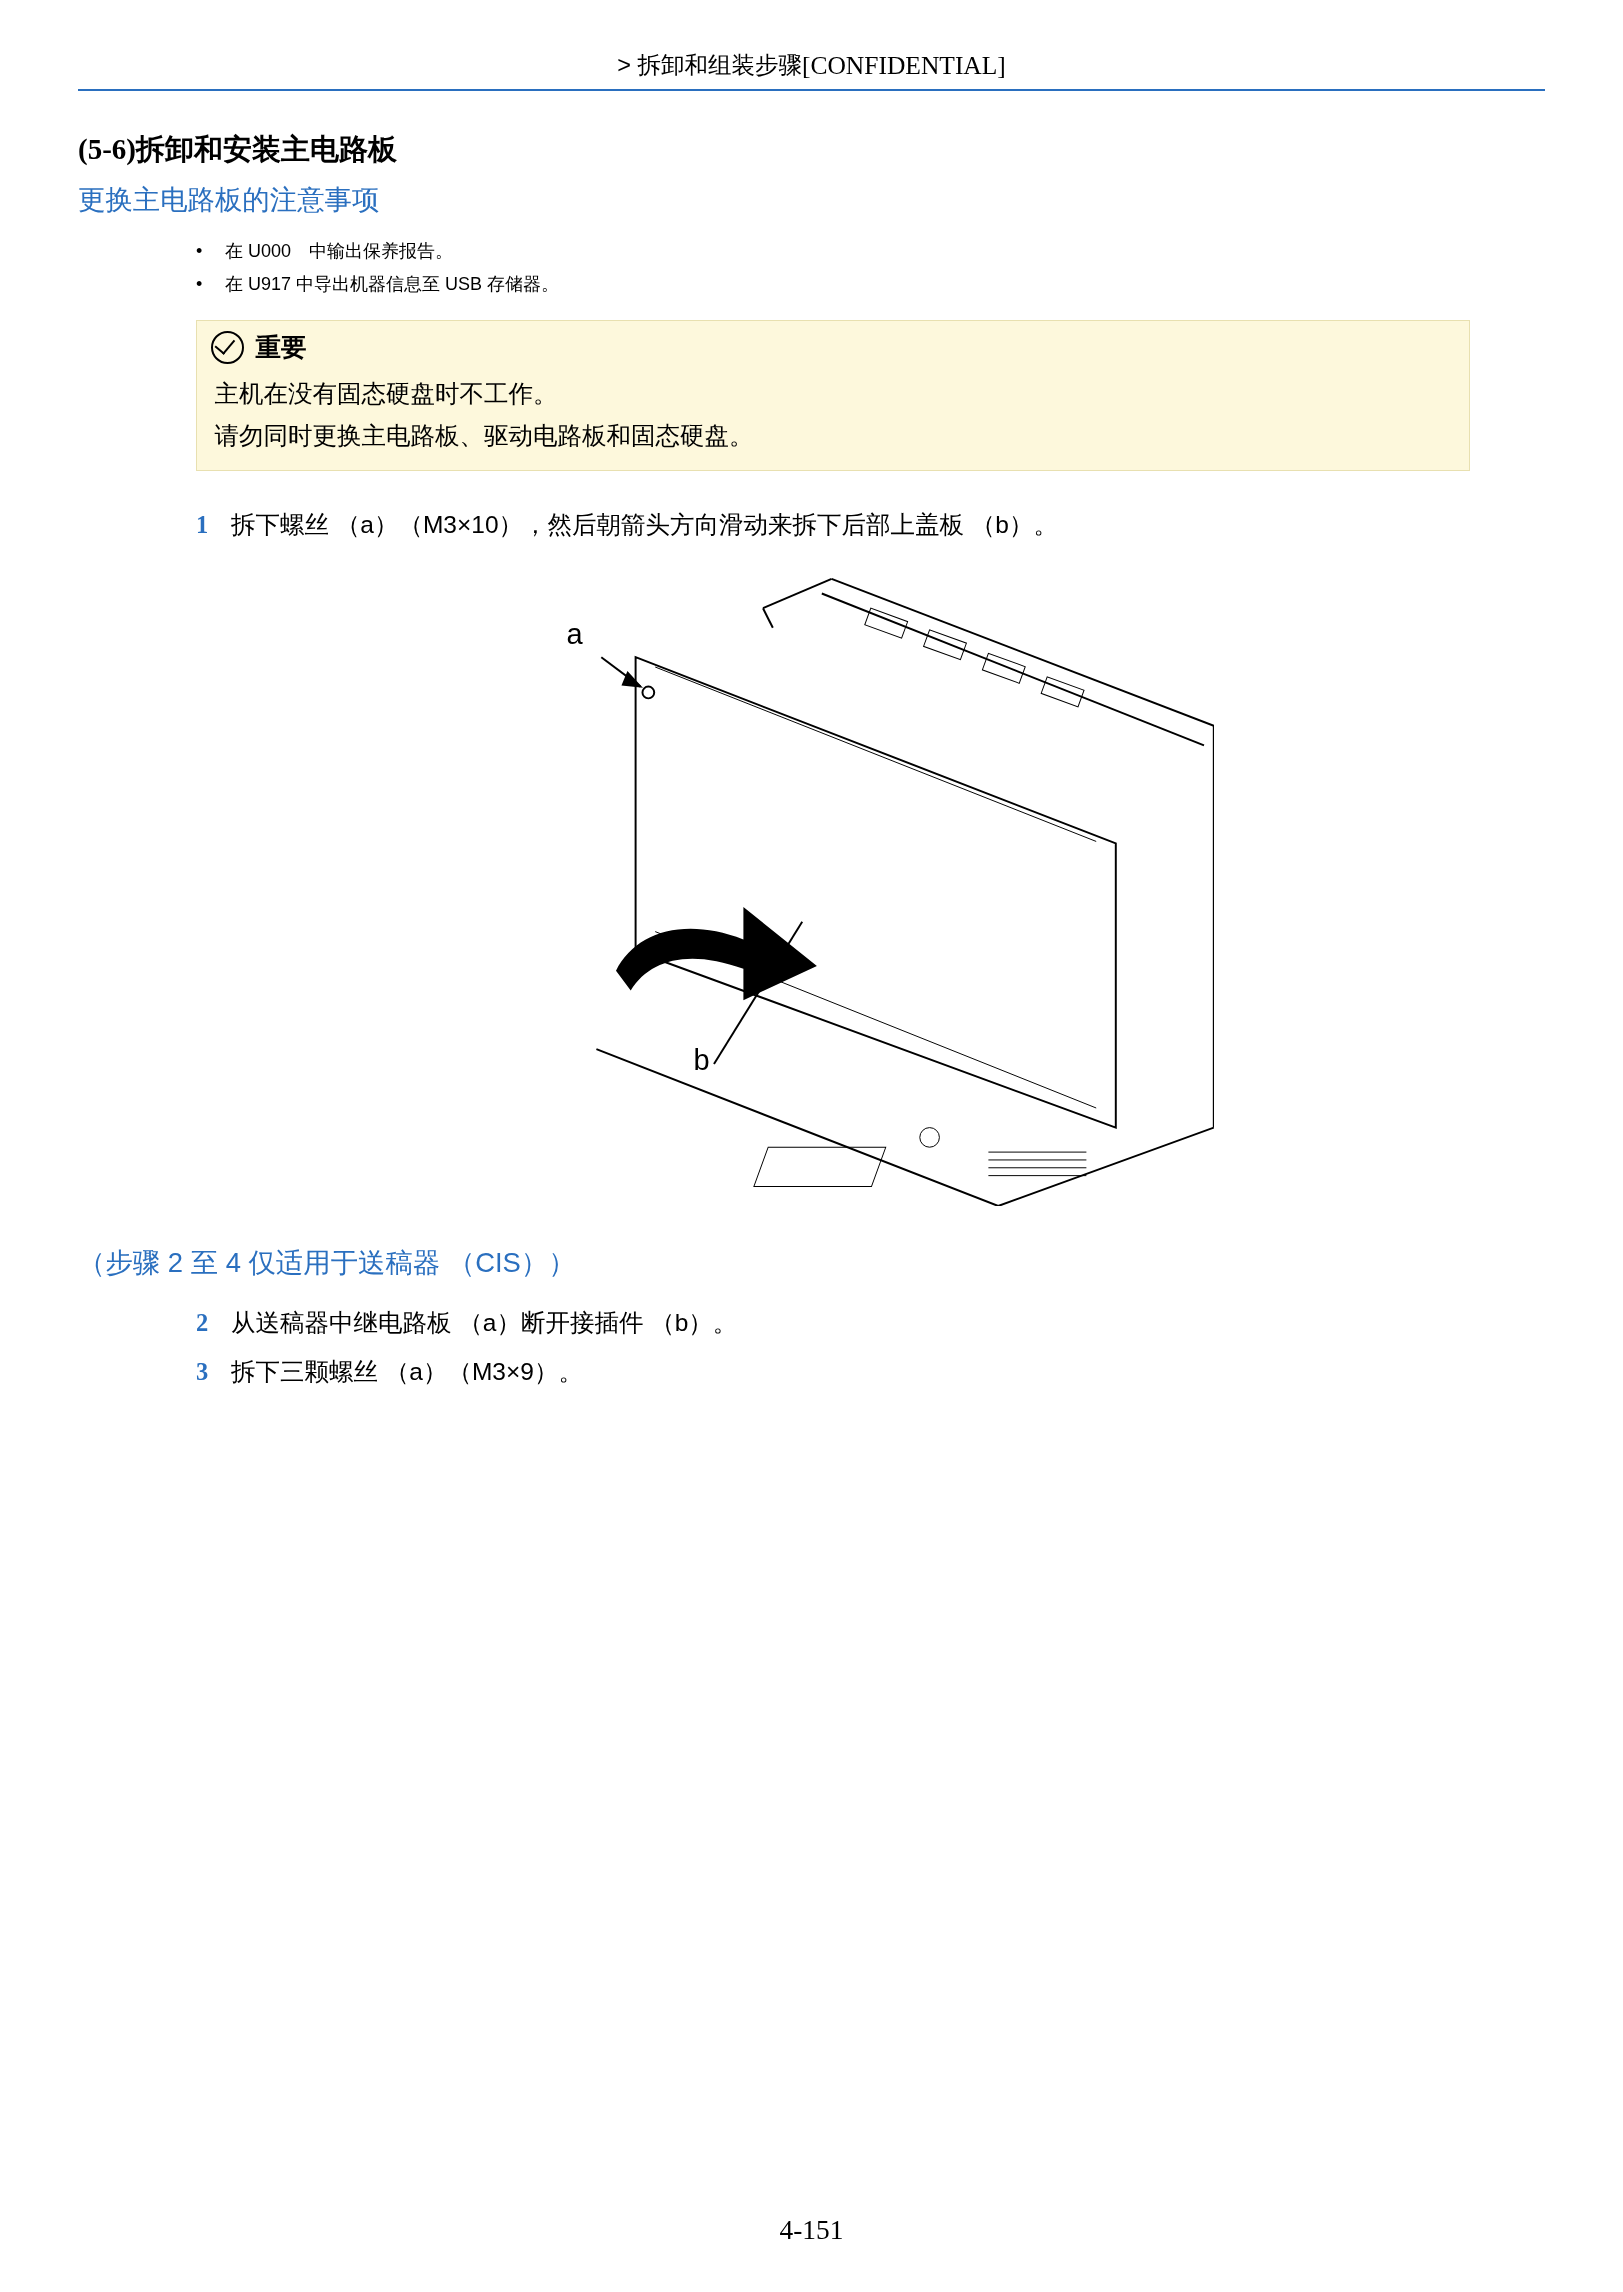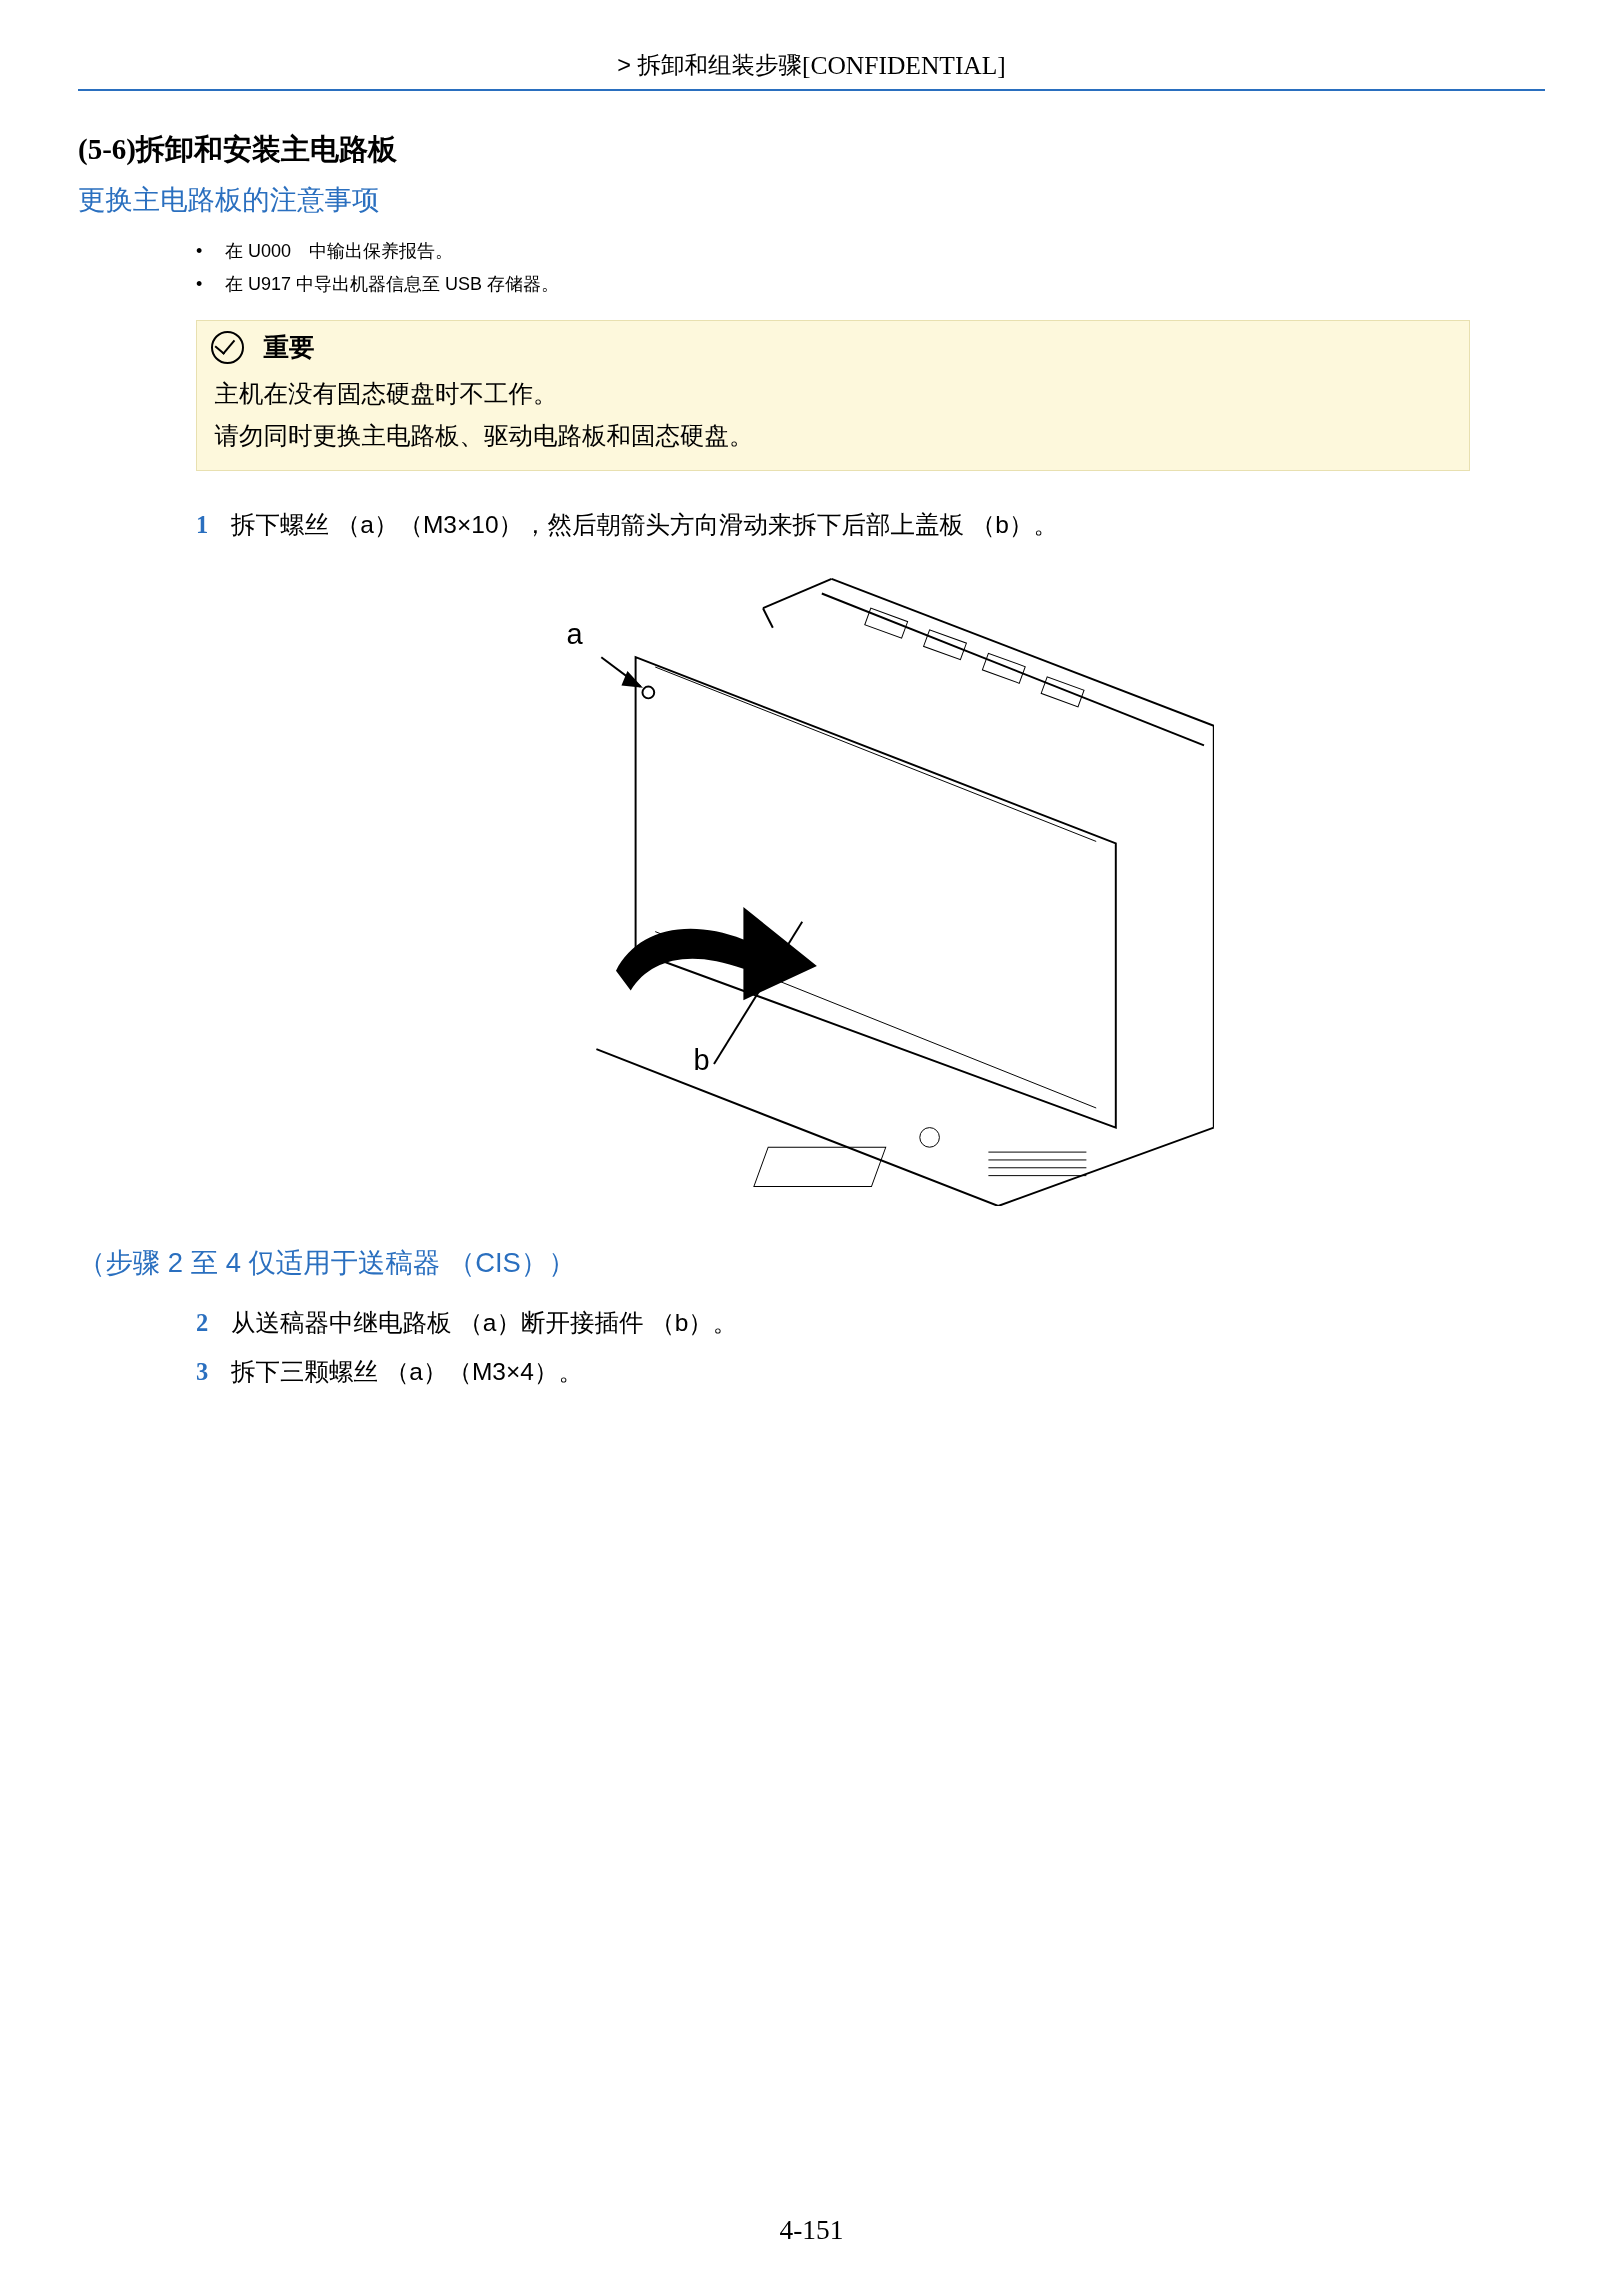--- a/index.html
+++ b/index.html
@@ -73,21 +73,20 @@
     background: #fdf8dc;
     border: 1px solid #e8e0b0;
     box-sizing: border-box;
   }
   .note-head {
     display: flex;
     align-items: center;
     padding: 9.8px 13.7px 3.9px 13.7px;
     font-size: 25.5px;
     font-weight: bold;
-    gap: 8px;
   }
   .check-icon {
     width: 29px;
     height: 29px;
     border: 2.9px solid #000;
     border-radius: 50%;
     margin-right: 11.8px;
     position: relative;
     flex: 0 0 auto;
   }
@@ -248,19 +247,19 @@
 
   <div class="subheading">（步骤 2 至 4 仅适用于送稿器 （CIS））</div>
 
   <ul class="step-list">
     <li>
       <span class="step-num">2</span>
       <span>从送稿器中继电路板 （a）断开接插件 （b）。</span>
     </li>
     <li>
       <span class="step-num">3</span>
-      <span>拆下三颗螺丝 （a）（M3×4）。</span>
+      <span>拆下三颗螺丝 （a）（M3×9）。</span>
     </li>
   </ul>
 
   <div class="page-num">4-151</div>
 </div>
 
 
 </body></html>

